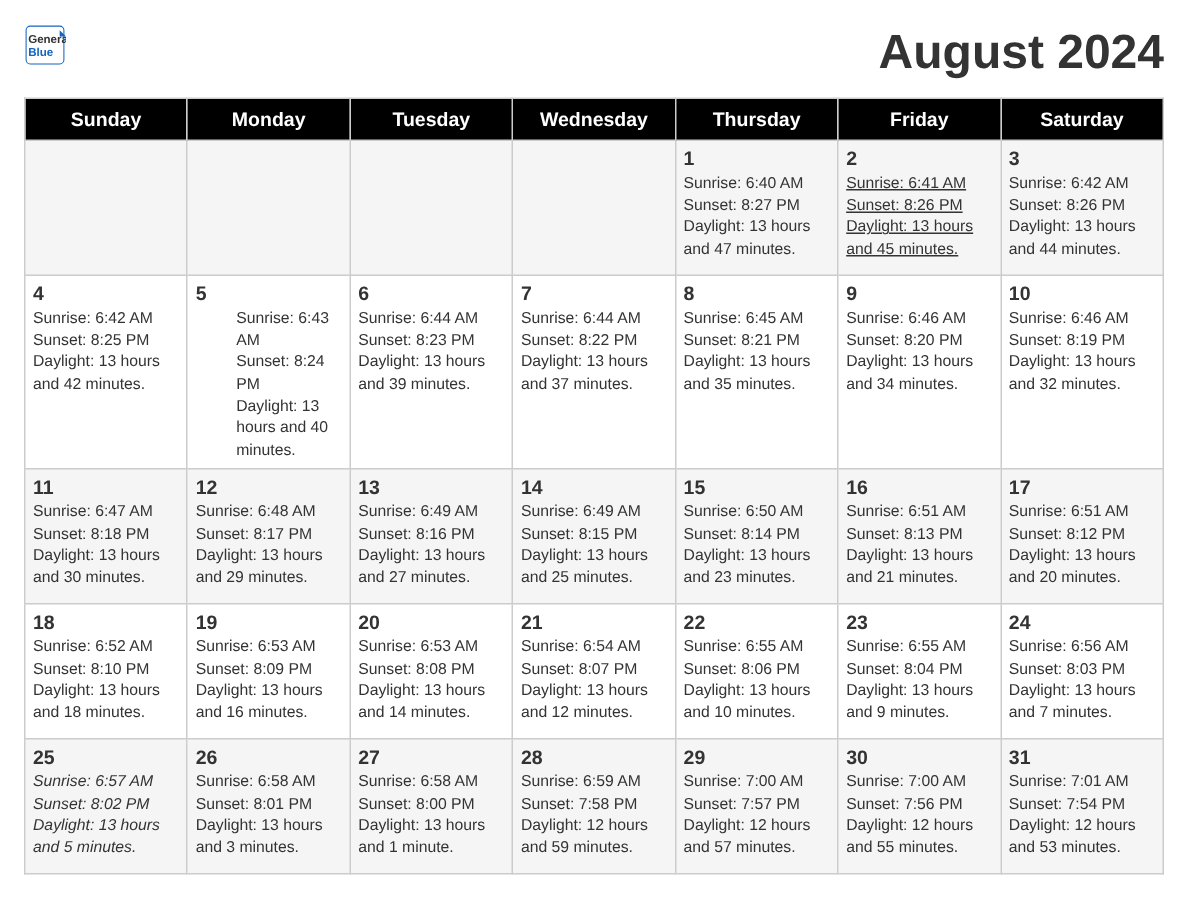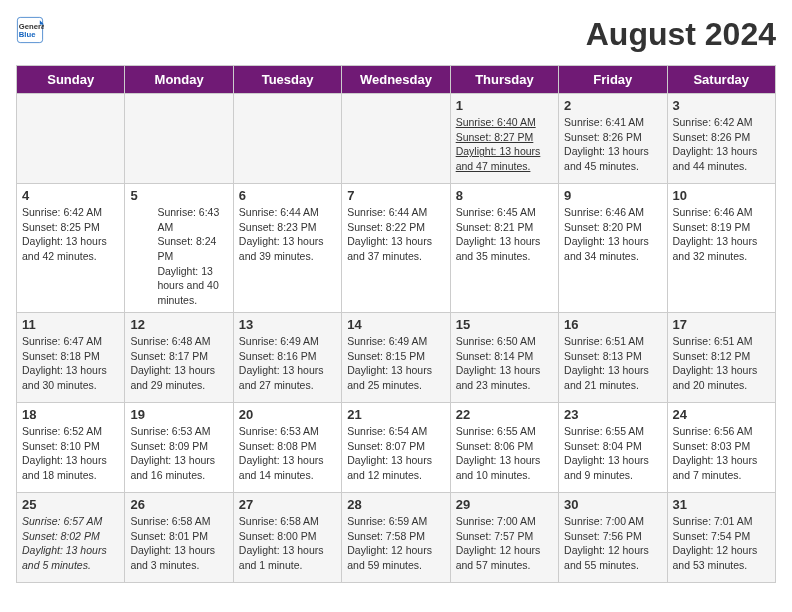--- a/index.html
+++ b/index.html
@@ -36,21 +36,21 @@
     .subtitle {
       font-size: 16px;
       color: #555;
     }
     table {
       width: 100%;
       border-collapse: collapse;
       table-layout: fixed;
     }
     thead tr th {
-      background-color: #701a75;
+      background-color: #000000;
       color: #fff;
       padding: 6px 4px;
       font-size: 13px;
       text-align: center;
       border: 1px solid #ccc;
     }
     tbody tr td {
       vertical-align: top;
       padding: 4px 5px;
       font-size: 11px;
@@ -108,27 +108,27 @@
   </thead>
   <tbody>
 
   <tr>
         <td></td>
         <td></td>
         <td></td>
         <td></td>
         <td>
           <span class="day-number">1</span>
-          <div class="cell-content" style="white-space: pre-line; text-decoration: underline;">Sunrise: 6:40 AM
+          <div class="cell-content" style="white-space: pre-line;">Sunrise: 6:40 AM
 Sunset: 8:27 PM
 Daylight: 13 hours and 47 minutes.</div>
         </td>
         <td>
           <span class="day-number">2</span>
-          <div class="cell-content" style="white-space: pre-line;">Sunrise: 6:41 AM
+          <div class="cell-content" style="white-space: pre-line; text-decoration: underline;">Sunrise: 6:41 AM
 Sunset: 8:26 PM
 Daylight: 13 hours and 45 minutes.</div>
         </td>
         <td>
           <span class="day-number">3</span>
           <div class="cell-content" style="white-space: pre-line;">Sunrise: 6:42 AM
 Sunset: 8:26 PM
 Daylight: 13 hours and 44 minutes.</div>
         </td>
       </tr>

